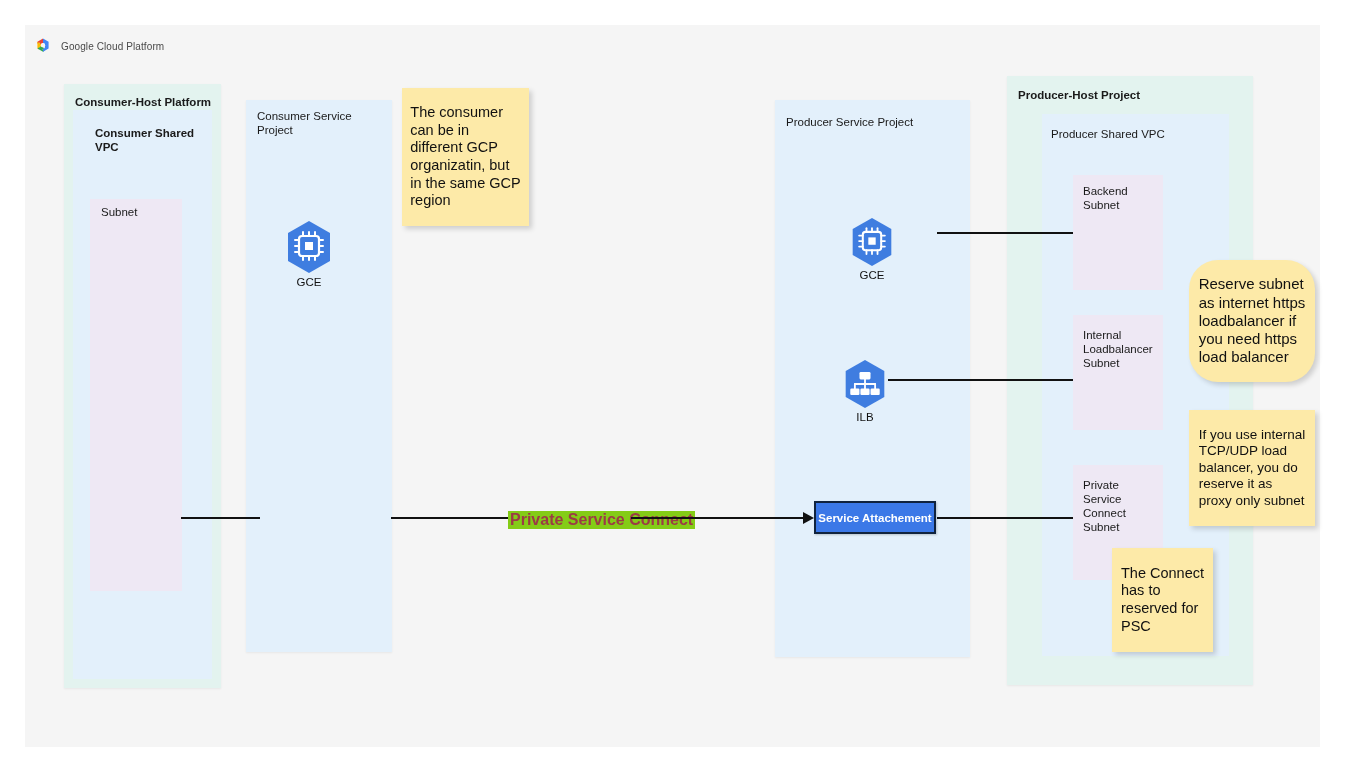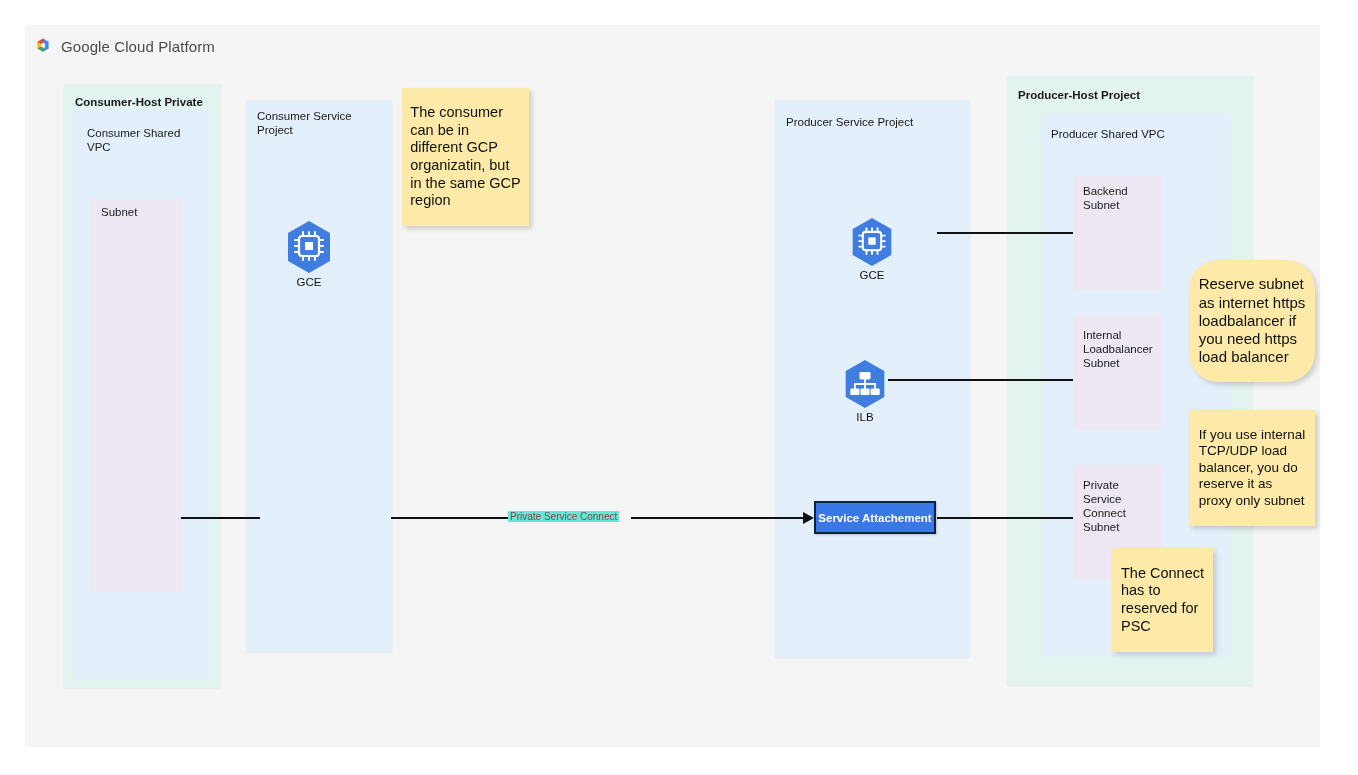--- a/index.html
+++ b/index.html
@@ -29,21 +29,21 @@
   #brand-bar {
     position: absolute;
     left: 33px;
     top: 33px;
     height: 26px;
     display: flex;
     align-items: center;
     gap: 8px;
   }
   #brand-text {
-    font-size: 15px;
+    font-size: 10px;
     color: #4a4a4a;
     letter-spacing: .1px;
     white-space: nowrap;
   }
   
   .box { position: absolute; box-sizing: border-box; }
   .project-host {
     background: #e3f3ef;
     box-shadow: 0 1px 2px rgba(0,0,0,.06);
   }
@@ -105,25 +105,26 @@
   }
   .arrow-head {
     position: absolute;
     width: 0; height: 0;
     border-top: 6px solid transparent;
     border-bottom: 6px solid transparent;
     border-left: 11px solid #111111;
   }
   .edge-label {
     position: absolute;
-    font-size: 10px;
+    font-size: 16px;
     color: #9b3b45;
-    background: #5eead4;
+    background: #84cc16;
     padding: 0 2px;
     white-space: nowrap;
+    font-weight: bold;
   }
   
   .node {
     position: absolute;
     text-align: center;
     width: 64px;
   }
   .node-caption {
     font-size: 11.5px;
     color: #111;
@@ -147,25 +148,25 @@
         <path d="M5.3 7.0 5.3 15.0 7.3 16.2 7.3 12.9 9.8 14.3 9.8 9.8Z" fill="#fbbc05"></path>
         <path d="M5.3 15.0 12 18.9 14.0 17.7 11.2 16.1 13.7 14.7 9.8 12.4Z" fill="#34a853"></path>
         <path d="M12 18.9 18.7 15.0 18.7 7.0 12 3.1 12 8.3 14.2 9.6 14.2 14.3 12 15.6Z" fill="#4285f4"></path>
         <circle cx="12" cy="11" r="2.6" fill="#f5f5f5"></circle>
       </svg>
     </span>
     <span id="brand-text">Google Cloud Platform</span>
   </div>
 
   <div class="box project-host" style="left:64px; top:84px; width:157px; height:604px;">
-    <div class="box-label label-bold" style="left:11px; top:11px;">Consumer-Host Private</div>
+    <div class="box-label label-bold" style="left:11px; top:11px;">Consumer-Host Platform</div>
   </div>
 
   <div class="box vpc" style="left:73px; top:110px; width:139px; height:569px;">
-    <div class="box-label" style="left:14px; top:16px;">Consumer Shared
+    <div class="box-label" style="left:22px; top:16px;font-weight:bold;">Consumer Shared
 VPC</div>
   </div>
 
   <div class="box subnet" style="left:90px; top:199px; width:92px; height:392px;">
     <div class="box-label" style="left:11px; top:6px;">Subnet</div>
   </div>
 
   <div class="box service-project" style="left:246px; top:100px; width:146px; height:552px;padding-left:24px;">
     <div class="box-label" style="left:11px; top:9px;">Consumer Service
 Project</div>

